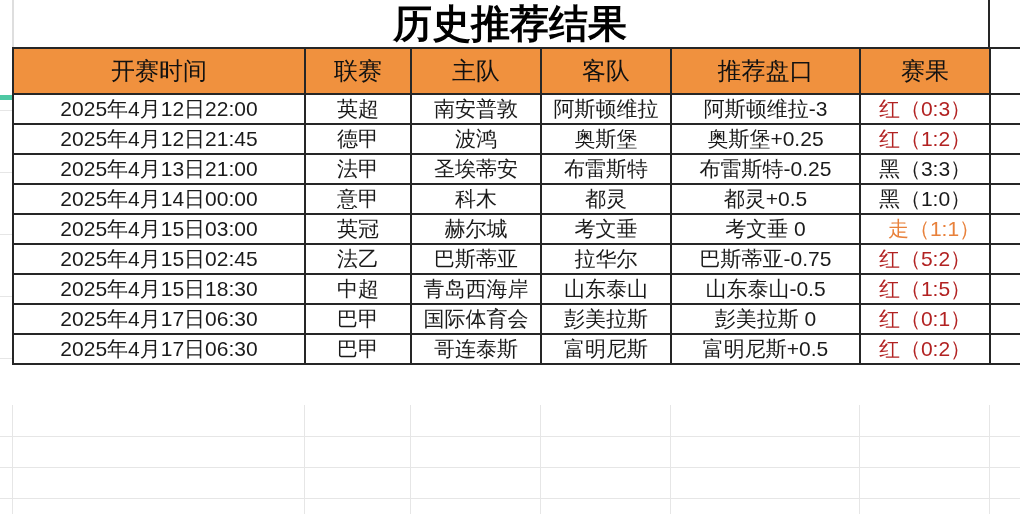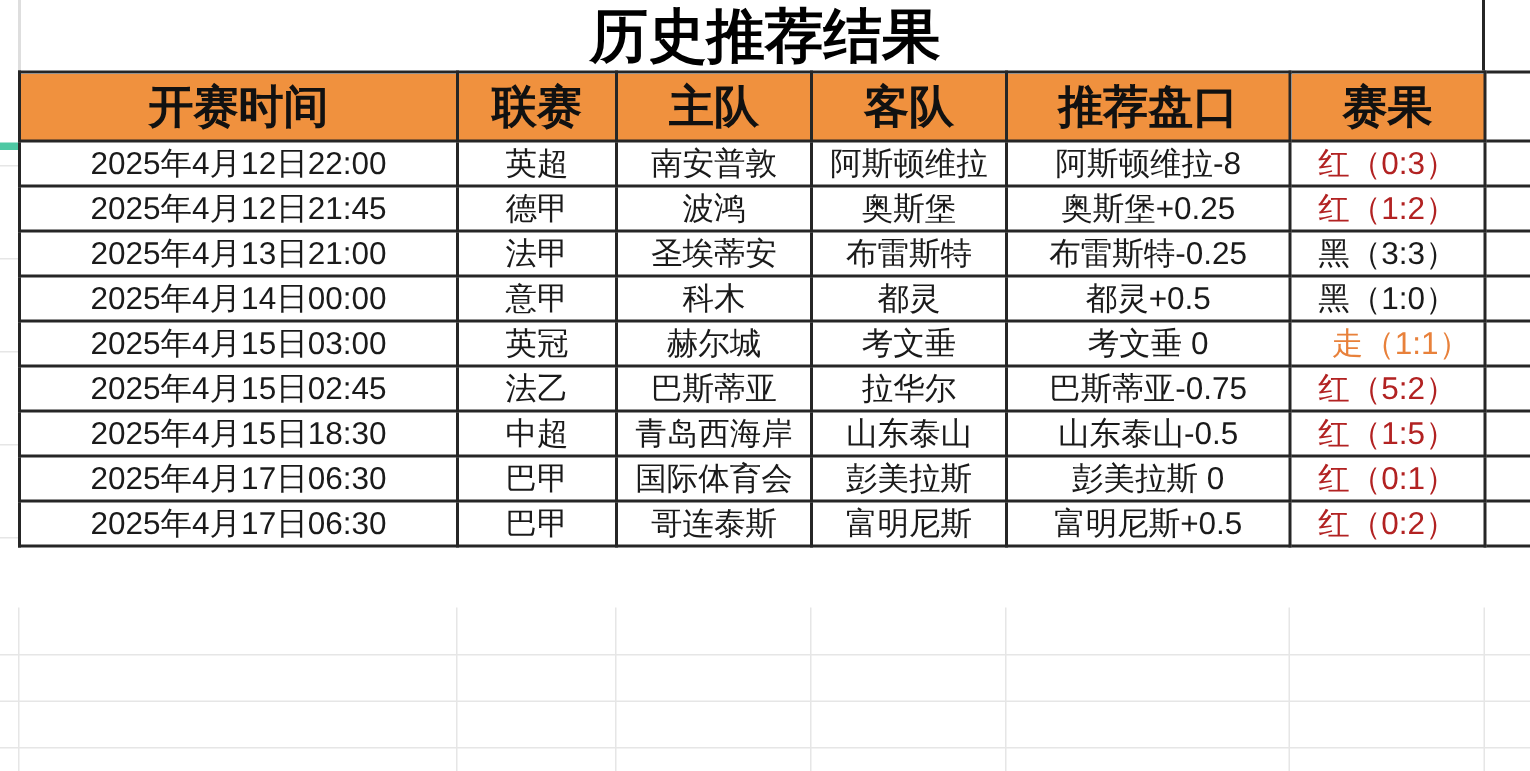--- a/index.html
+++ b/index.html
@@ -32,21 +32,21 @@
     position:absolute;left:12px;top:47px;width:1008px;
     border-collapse:collapse;table-layout:fixed;
   }
   table.results th, table.results td{
     border:2px solid var(--border);
     padding:0;text-align:center;vertical-align:middle;
     overflow:hidden;white-space:nowrap;
   }
   table.results th{
     background:var(--header-bg);
-    height:44px;font-size:30px;font-weight:bold;color:#111;margin-left:36px;
+    height:44px;font-size:24px;font-weight:normal;color:#111;margin-left:36px;
   }
   table.results td{height:27px;font-size:21px;color:#1a1a1a;}
   
   table.results th.ghost, table.results td.ghost{
     background:transparent;border-right:none;
   }
   td.result.win{color:var(--result-win);}
   td.result.loss{color:var(--result-loss);}
   td.result.push{color:var(--result-push);padding-left:18px;}
 
@@ -86,21 +86,21 @@
         <th>赛果</th>
         <th class="ghost"></th>
       </tr>
     </thead>
     <tbody>
         <tr>
       <td>2025年4月12日22:00</td>
       <td>英超</td>
       <td>南安普敦</td>
       <td>阿斯顿维拉</td>
-      <td>阿斯顿维拉-8</td>
+      <td>阿斯顿维拉-3</td>
       <td class="result win">红（0:3）</td>
       <td class="ghost"></td>
     </tr>
         <tr>
       <td>2025年4月12日21:45</td>
       <td>德甲</td>
       <td>波鸿</td>
       <td>奥斯堡</td>
       <td>奥斯堡+0.25</td>
       <td class="result win">红（1:2）</td>

